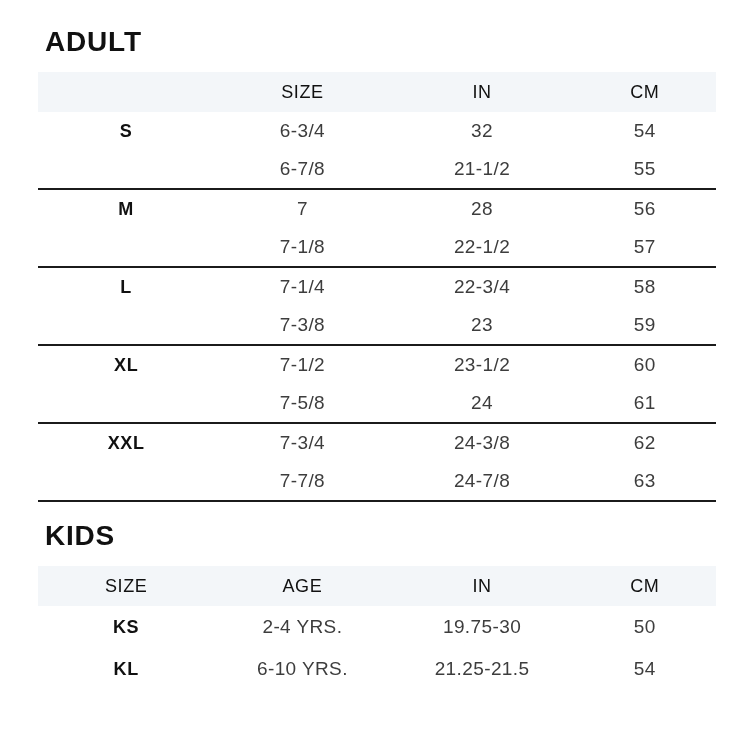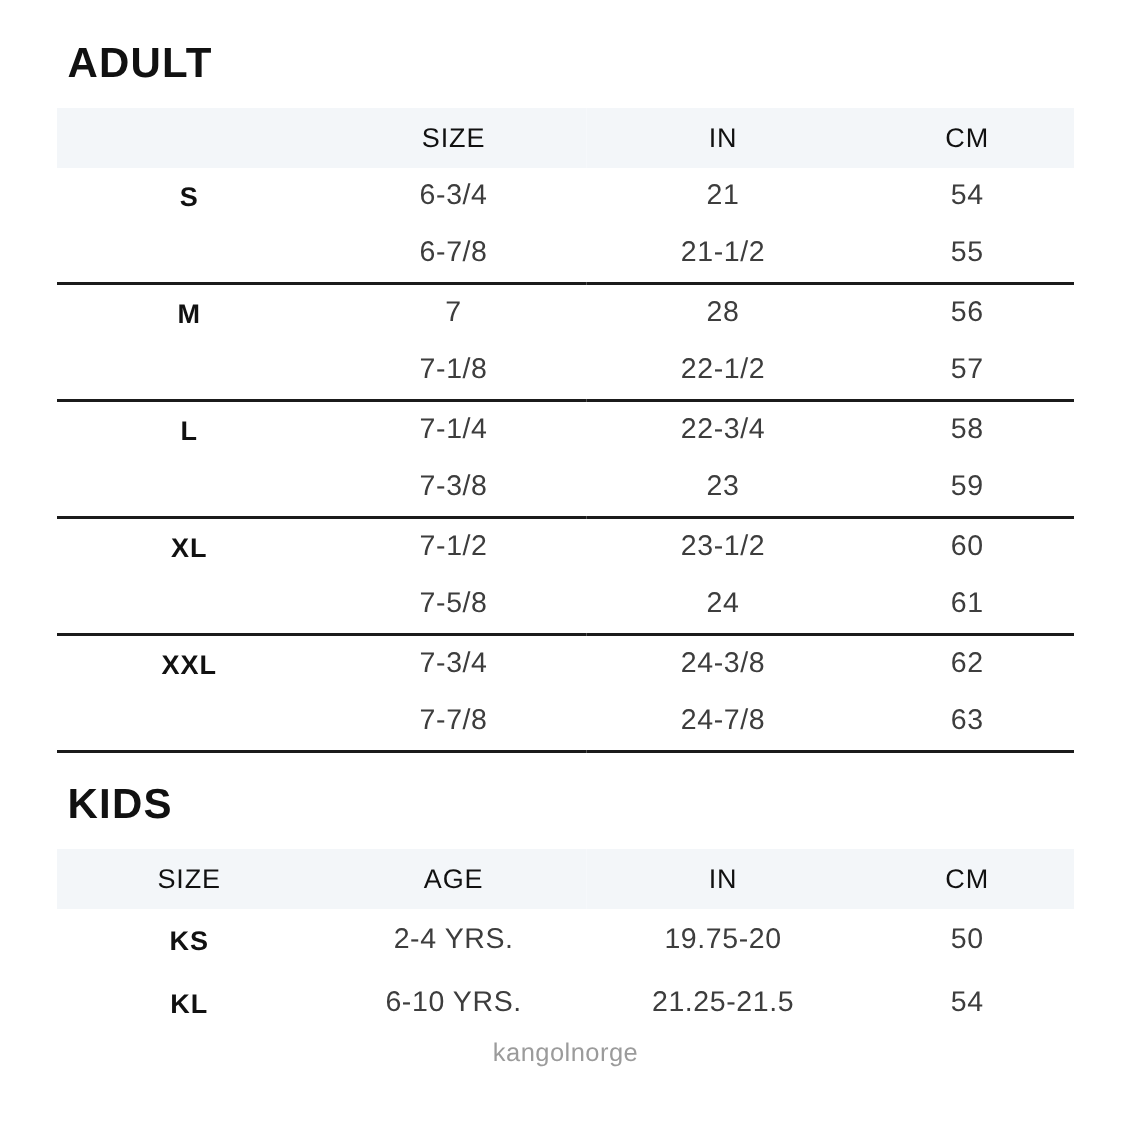--- a/index.html
+++ b/index.html
@@ -89,21 +89,21 @@
             <th></th>
             <th>SIZE</th>
             <th>IN</th>
             <th>CM</th>
           </tr>
       </thead>
       <tbody>
           <tr>
             <td class="row-label">S</td>
             <td>6-3/4</td>
-            <td>21</td>
+            <td>32</td>
             <td>54</td>
           </tr>
           <tr class="group-end">
             <td class="row-label"></td>
             <td>6-7/8</td>
             <td>21-1/2</td>
             <td>55</td>
           </tr>
           <tr>
             <td class="row-label">M</td>
@@ -171,28 +171,27 @@
             <th>SIZE</th>
             <th>AGE</th>
             <th>IN</th>
             <th>CM</th>
           </tr>
       </thead>
       <tbody>
           <tr>
             <td class="row-label">KS</td>
             <td>2-4 YRS.</td>
-            <td>19.75-20</td>
+            <td>19.75-30</td>
             <td>50</td>
           </tr>
           <tr>
             <td class="row-label">KL</td>
             <td>6-10 YRS.</td>
             <td>21.25-21.5</td>
             <td>54</td>
           </tr>
         </tbody>
     </table>
   </section>
 
-  <div class="footer">kangolnorge</div>
 
 </div>
 
 </body></html>

